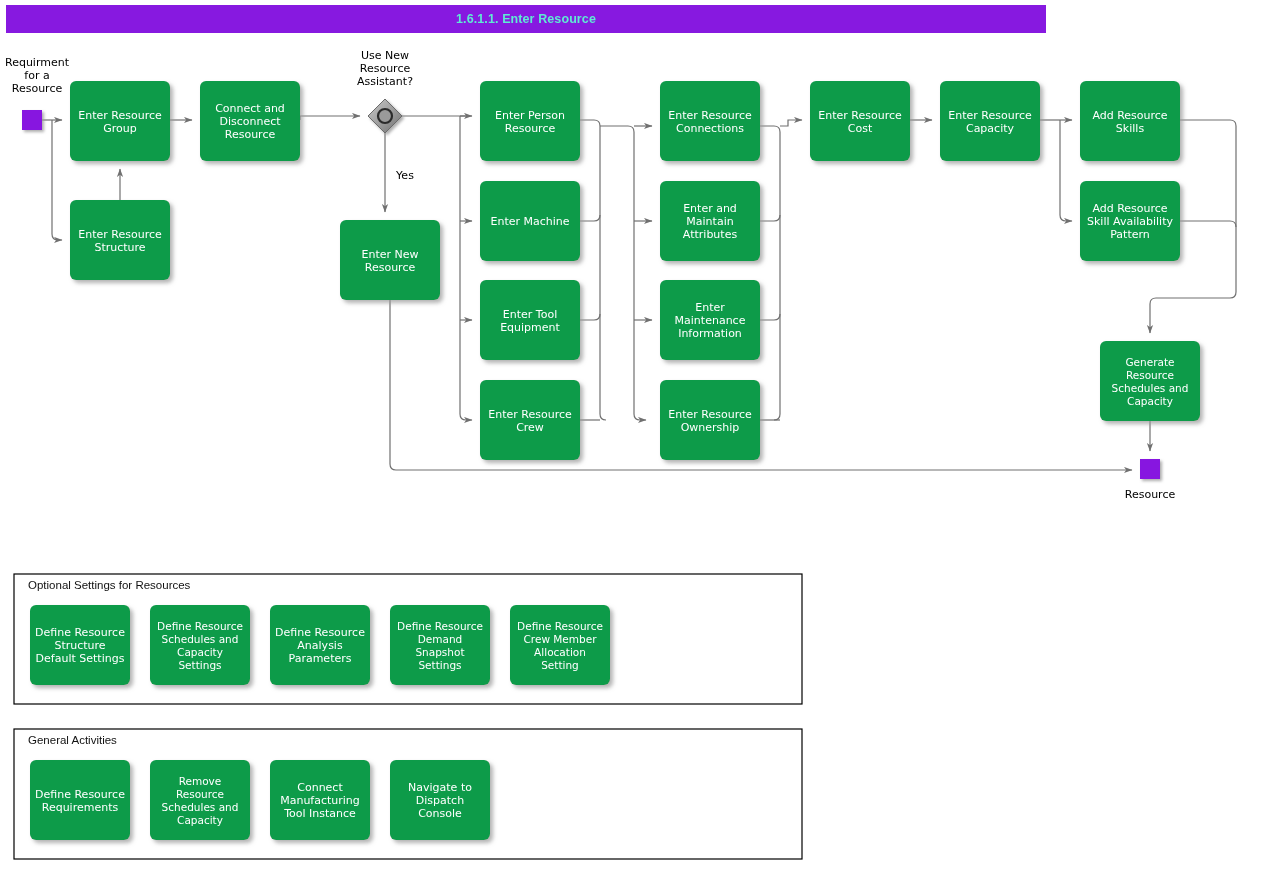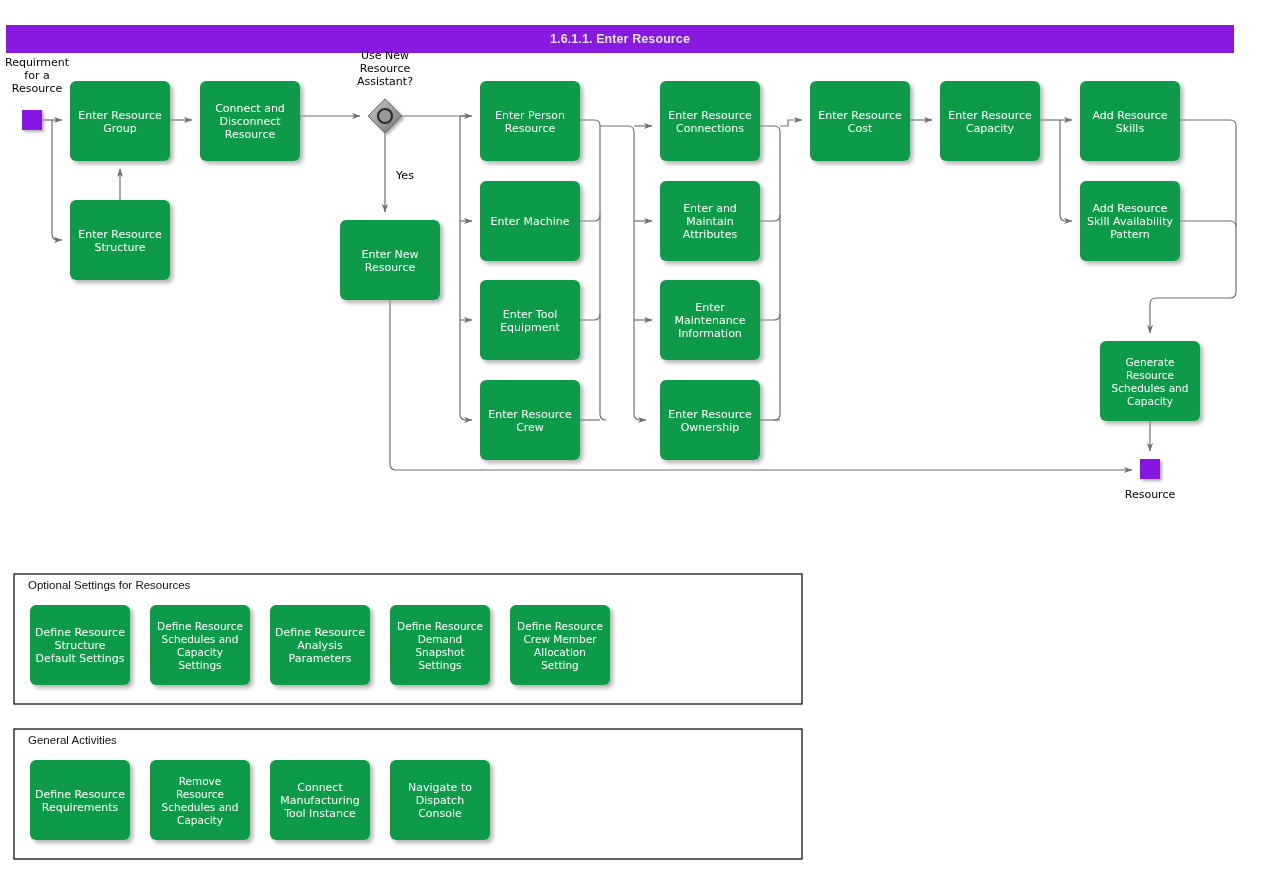--- a/index.html
+++ b/index.html
@@ -15,25 +15,25 @@
     overflow: hidden;
   }
   #stage {
     position: relative;
     width: 1285px;
     height: 870px;
   }
   #titlebar {
     position: absolute;
     left: 6px;
-    top: 25px;
-    width: 1228px;
+    top: 5px;
+    width: 1040px;
     height: 28px;
     background: #8719e0;
-    color: #e5e5e5;
+    color: #5eead4;
     font-size: 12.5px;
     font-weight: bold;
     font-family: "Liberation Sans", sans-serif;
     display: flex;
     align-items: center;
     justify-content: center;
     letter-spacing: 0.1px;
   }
   svg.flow {
     position: absolute;

